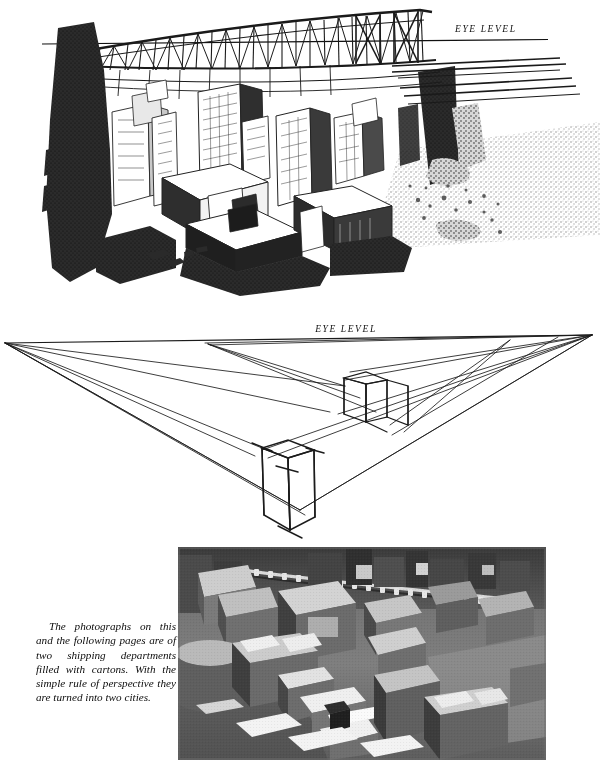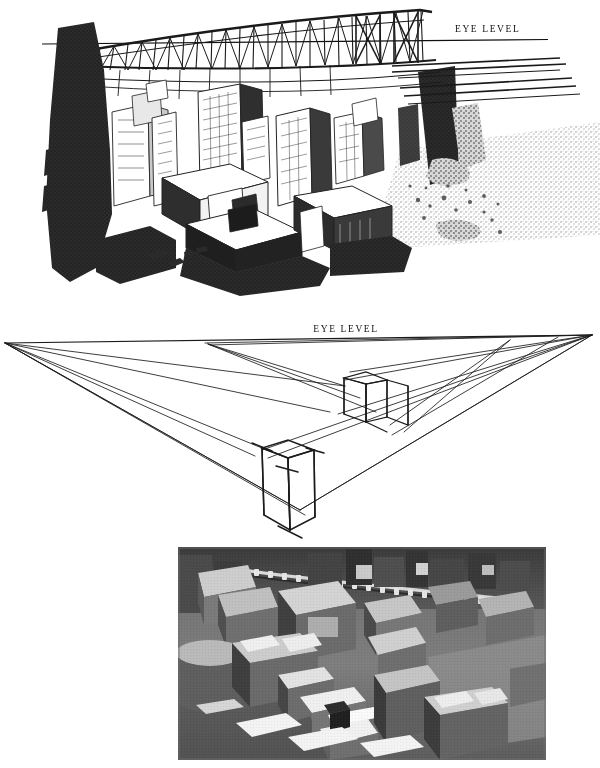--- a/index.html
+++ b/index.html
@@ -16,20 +16,21 @@
     font-family: "Liberation Serif", serif;
     color: #111;
   }
 
   .page {
     position: absolute;
     left: 0; top: 0;
     width: 600px;
     height: 768px;
     background: #fff;
+    font-style: italic;
   }
 
   
   #fig-city {
     position: absolute;
     left: 0px;
     top: 0px;
     width: 600px;
     height: 300px;
   }
@@ -407,20 +408,21 @@
           <line x1="276" y1="166" x2="298" y2="172"></line>
           <line x1="306" y1="148" x2="324" y2="153"></line>
           <line x1="278" y1="226" x2="302" y2="238"></line>
         </g>
       </g>
 
       <text class="eye-label" x="346" y="32" text-anchor="middle">EYE LEVEL</text>
     </svg>
   </div>
 
+  <p id="caption">The photographs on this and the following pages are of two shipping departments filled with cartons. With the simple rule of perspective they are turned into two cities.</p>
 
   <div id="fig-photo">
     <svg viewBox="0 0 368 213" xmlns="http://www.w3.org/2000/svg" aria-hidden="true">
       <defs>
         <linearGradient id="floorGrad" x1="0" y1="0" x2="0" y2="1">
           <stop offset="0%" stop-color="#6a6a6a"></stop>
           <stop offset="55%" stop-color="#7e7e7e"></stop>
           <stop offset="100%" stop-color="#5c5c5c"></stop>
         </linearGradient>
         <linearGradient id="backGrad" x1="0" y1="0" x2="0" y2="1">

